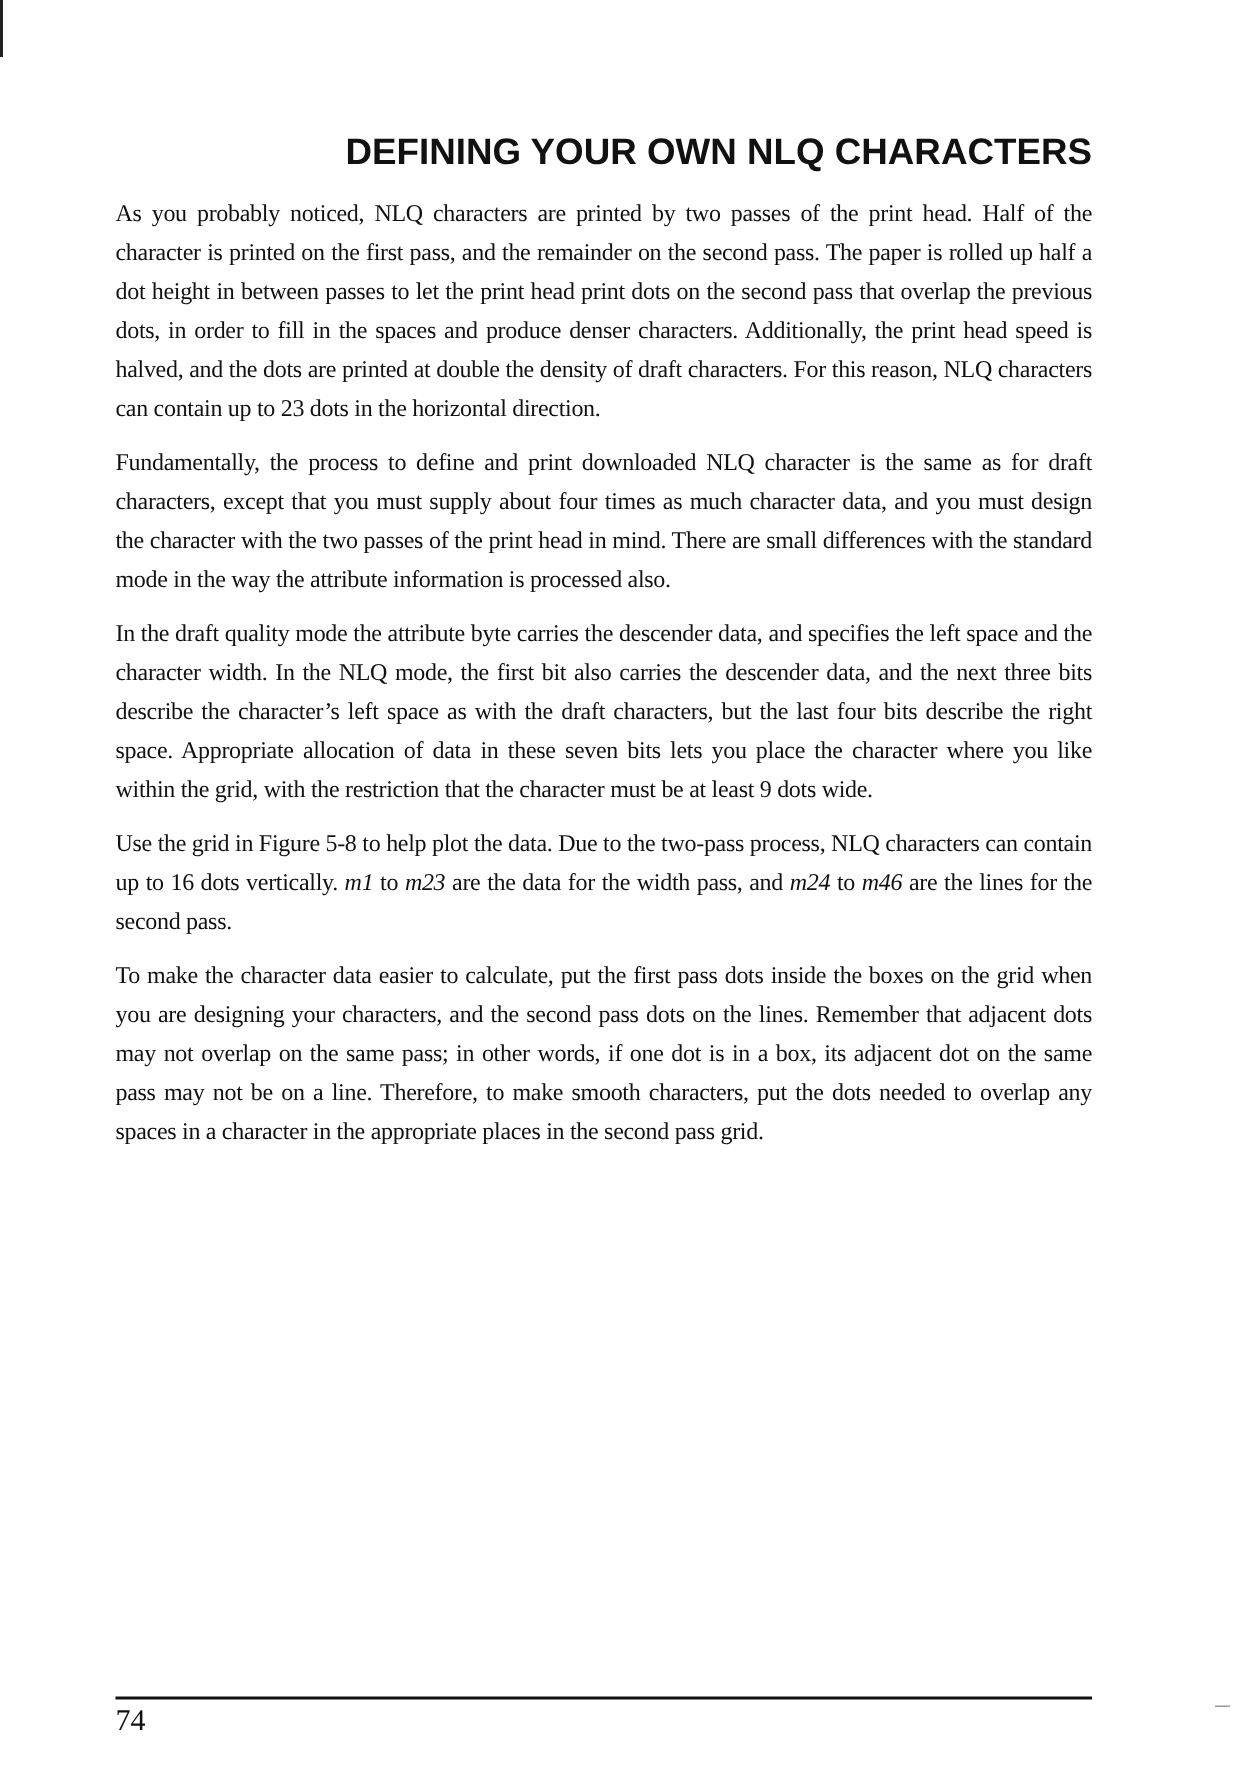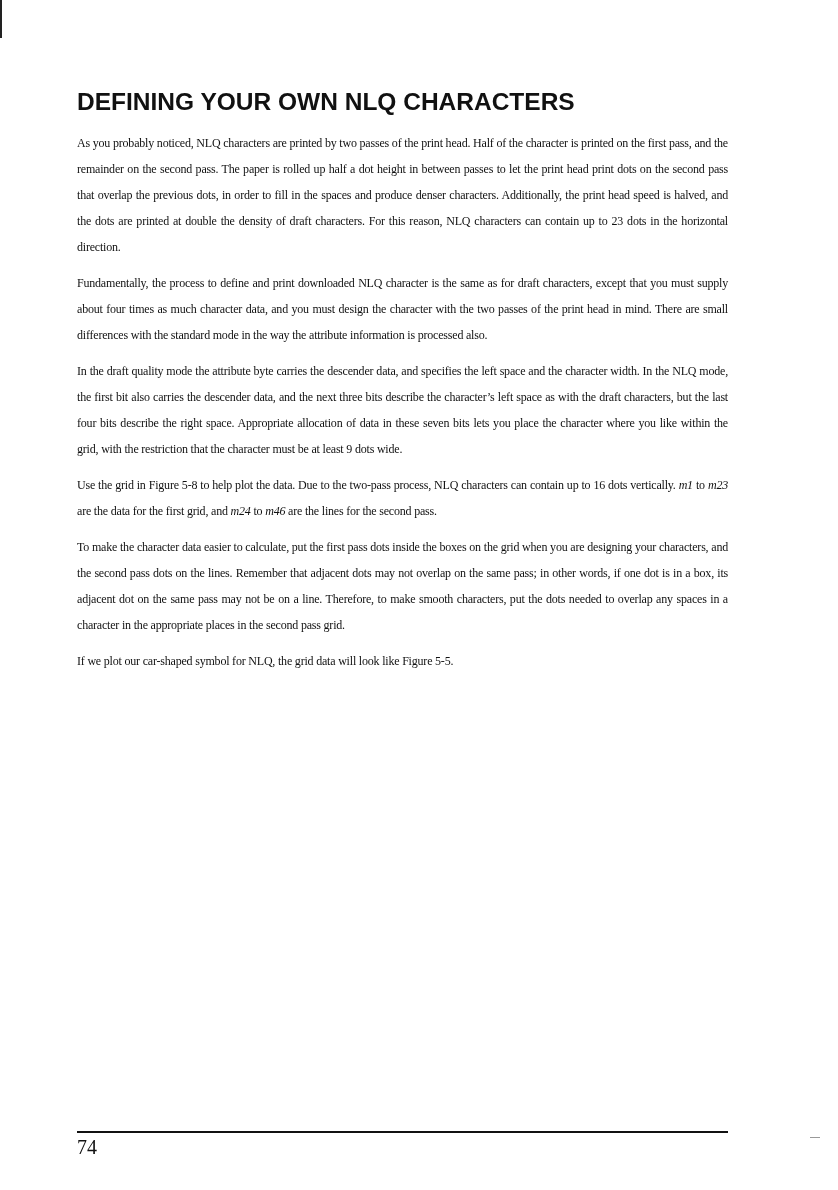--- a/index.html
+++ b/index.html
@@ -1,42 +1,41 @@
 <!DOCTYPE html>
 <html><head>
 <meta charset="utf-8">
 <style>
   html, body { margin: 0; padding: 0; background: #ffffff; }
   body { width: 838px; height: 1190px; position: relative; overflow: hidden; color: #111; }
   .edge-mark { position: absolute; left: 0; top: 0; width: 2px; height: 38px; background: #222; }
   .page { position: absolute; left: 77px; top: 88px; width: 651px; }
   h1 {
     font-family: "Liberation Sans", sans-serif; font-weight: bold;
-    font-size: 24.5px; margin: 0 0 14px 0; letter-spacing: 0px; color: #111;
+    font-size: 24.5px; margin: 0 0 14px 0; letter-spacing: 0px; color: #111; text-align: right;
   }
   p {
-    font-family: "Liberation Serif", serif; font-size: 12px; line-height: 26px;
+    font-family: "Liberation Serif", serif; font-size: 16px; line-height: 26px;
     margin: 0 0 10px 0; text-align: justify; letter-spacing: -0.2px;
   }
   p.tight { margin-bottom: 0; }
   em { font-style: italic; font-family: Liberation Serif, serif; }
   .footer-rule { position: absolute; left: 77px; top: 1131px; width: 651px; height: 2px; background: #111; }
   .page-number { position: absolute; left: 77px; top: 1136px; font-family: "Liberation Serif", serif; font-size: 20px; }
   .corner-mark { position: absolute; left: 810px; top: 1137px; width: 10px; height: 1px; background: #999; }
 </style>
 </head>
 <body>
 
 <div class="edge-mark"></div>
 
 <div class="page">
   <h1>DEFINING YOUR OWN NLQ CHARACTERS</h1>
   <p>As you probably noticed, NLQ characters are printed by two passes of the print head. Half of the character is printed on the first pass, and the remainder on the second pass. The paper is rolled up half a dot height in between passes to let the print head print dots on the second pass that overlap the previous dots, in order to fill in the spaces and produce denser characters. Additionally, the print head speed is halved, and the dots are printed at double the density of draft characters. For this reason, NLQ characters can contain up to 23 dots in the horizontal direction.</p>
   <p>Fundamentally, the process to define and print downloaded NLQ character is the same as for draft characters, except that you must supply about four times as much character data, and you must design the character with the two passes of the print head in mind. There are small differences with the standard mode in the way the attribute information is processed also.</p>
   <p>In the draft quality mode the attribute byte carries the descender data, and specifies the left space and the character width. In the NLQ mode, the first bit also carries the descender data, and the next three bits describe the character’s left space as with the draft characters, but the last four bits describe the right space. Appropriate allocation of data in these seven bits lets you place the character where you like within the grid, with the restriction that the character must be at least 9 dots wide.</p>
-  <p><span>Use the grid in Figure 5-8 to help plot the data. Due to the two-pass process, NLQ characters can contain up to 16 dots vertically. </span><em>m1</em><span> to </span><em>m23</em><span> are the data for the first grid, and </span><em>m24</em><span> to </span><em>m46</em><span> are the lines for the second pass.</span></p>
+  <p><span>Use the grid in Figure 5-8 to help plot the data. Due to the two-pass process, NLQ characters can contain up to 16 dots vertically. </span><em>m1</em><span> to </span><em>m23</em><span> are the data for the width pass, and </span><em>m24</em><span> to </span><em>m46</em><span> are the lines for the second pass.</span></p>
   <p>To make the character data easier to calculate, put the first pass dots inside the boxes on the grid when you are designing your characters, and the second pass dots on the lines. Remember that adjacent dots may not overlap on the same pass; in other words, if one dot is in a box, its adjacent dot on the same pass may not be on a line. Therefore, to make smooth characters, put the dots needed to overlap any spaces in a character in the appropriate places in the second pass grid.</p>
-  <p class="tight">If we plot our car-shaped symbol for NLQ, the grid data will look like Figure 5-5.</p>
 </div>
 
 <div class="footer-rule"></div>
 <div class="page-number">74</div>
 <div class="corner-mark"></div>
 
 </body></html>

